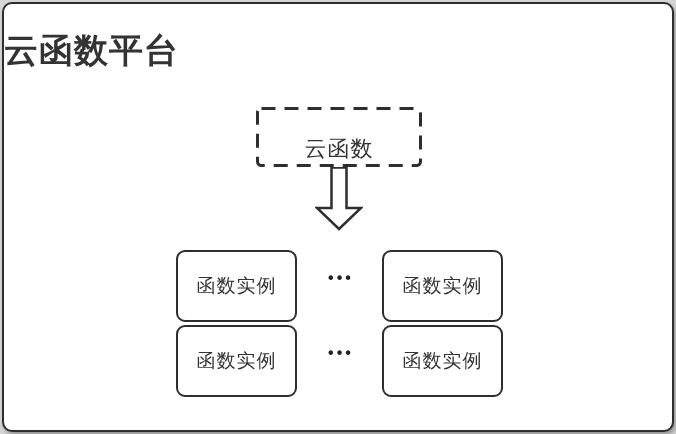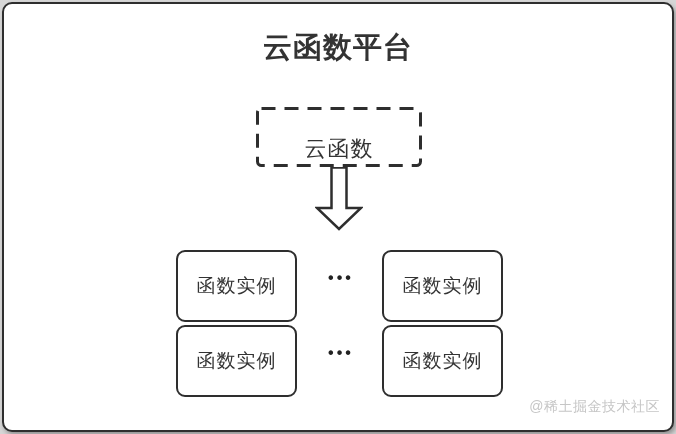--- a/index.html
+++ b/index.html
@@ -23,22 +23,21 @@
     background:var(--background);
     border:2.5px solid var(--frame-border);
     border-radius:10px;
     box-shadow:2px 3px 4px rgba(0,0,0,0.30);
   }
   .title{
     position:absolute;
     top:24px;
     left:0;
     width:100%;
-    text-align:center;
-    font-size:29px;
+    font-size:34px;
     font-weight:700;
     color:var(--text);
     letter-spacing:1px;
   }
   .dashed-box{
     position:absolute;
     left:252px;
     top:103px;
     width:166px;
     height:60px;
@@ -132,15 +131,14 @@
   <div class="dots d1">•••</div>
 
   <div class="inst r1 c2">函数实例</div>
 
   <div class="inst r2 c1">函数实例</div>
 
   <div class="dots d2">•••</div>
 
   <div class="inst r2 c2">函数实例</div>
 
-  <div class="watermark">@稀土掘金技术社区</div>
 
 </div>
 
 </body></html>

